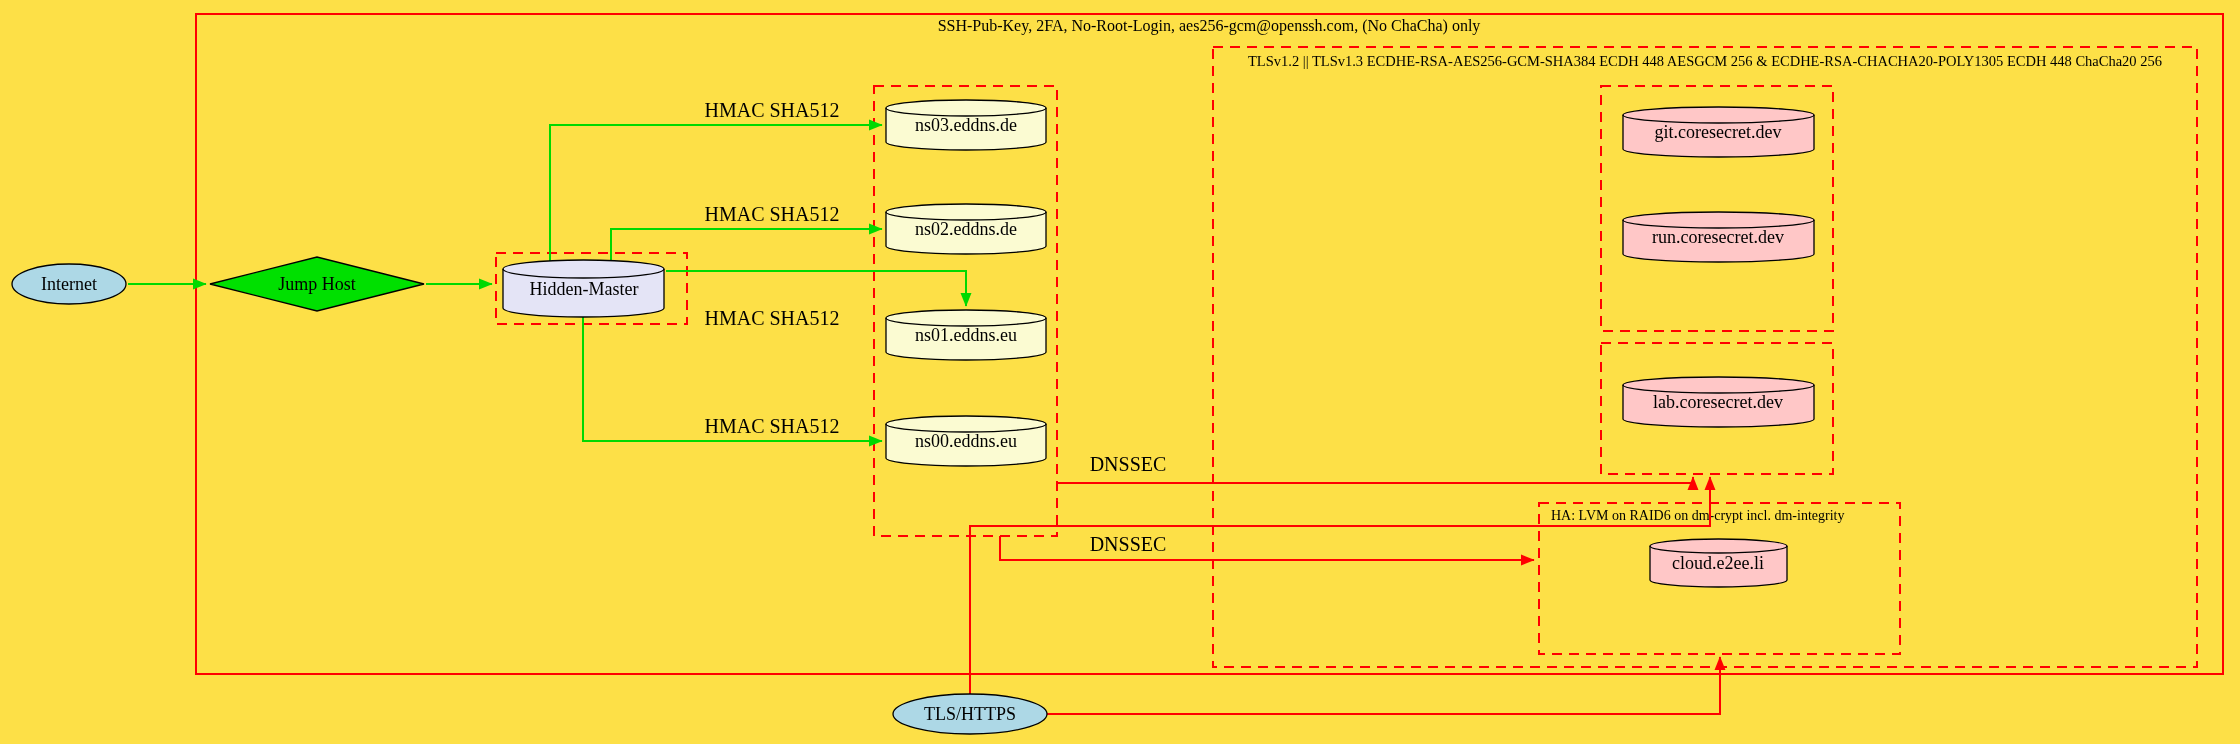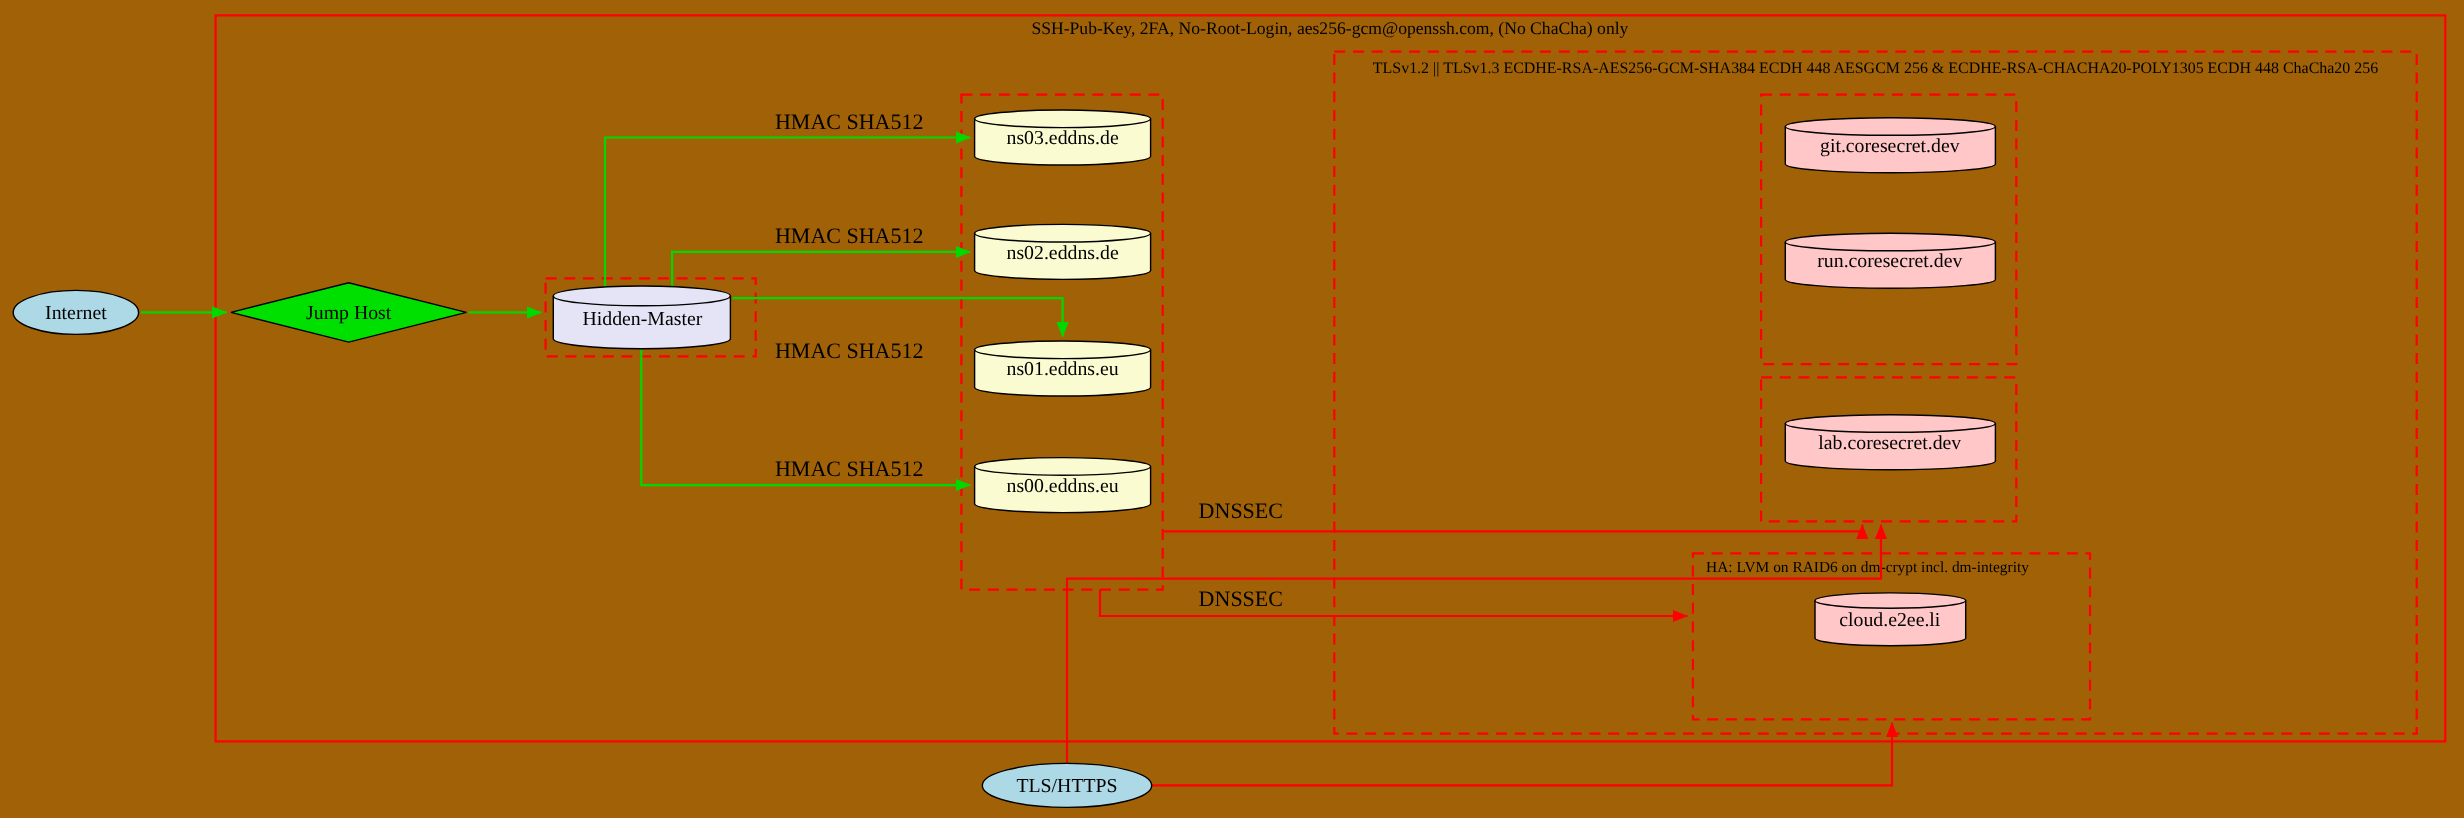--- a/index.html
+++ b/index.html
@@ -1,16 +1,16 @@
 <!DOCTYPE html>
 <html><head>
 <meta charset="utf-8">
 <style>
   html,body{margin:0;padding:0;background:#ffffff;}
-  .stage{position:relative;width:2240px;height:744px;background:#a16207;overflow:hidden;}
+  .stage{position:relative;width:2240px;height:744px;background:#fde047;overflow:hidden;}
   .stage svg{position:absolute;left:0;top:0;}
   text{font-family:"Liberation Serif","DejaVu Serif",serif;fill:#000000;}
   .cluster{fill:none;stroke-width:2;stroke-dasharray:10 7;}
   .cluster.solid{stroke-dasharray:none;stroke-width:2;}
   .edge{fill:none;stroke-width:2;}
   .node{stroke:#000000;stroke-width:1.3;}
   .lid{fill:none;stroke:#000000;stroke-width:1.3;}
   .nodelabel{font-size:18px;text-anchor:middle;}
   .edgelabel{font-size:20px;text-anchor:middle;}
   .clusterlabel{font-size:16px;text-anchor:middle;}

